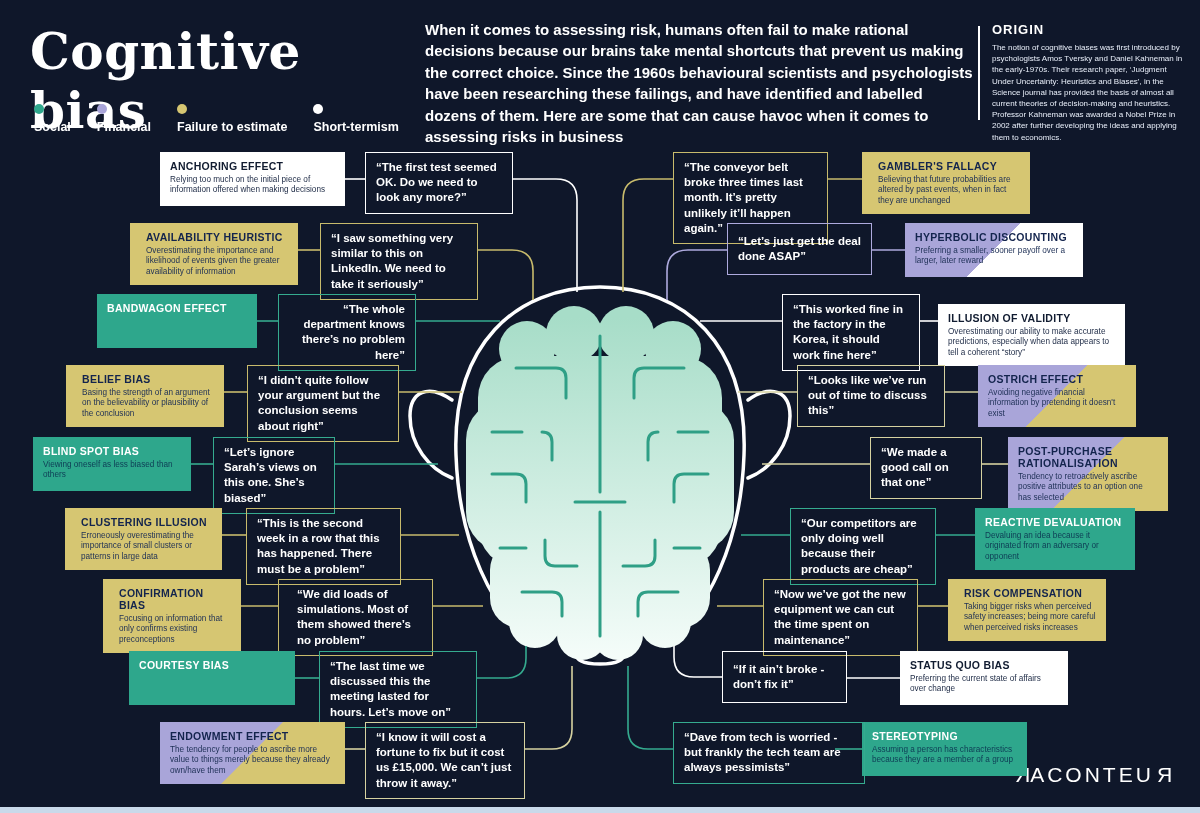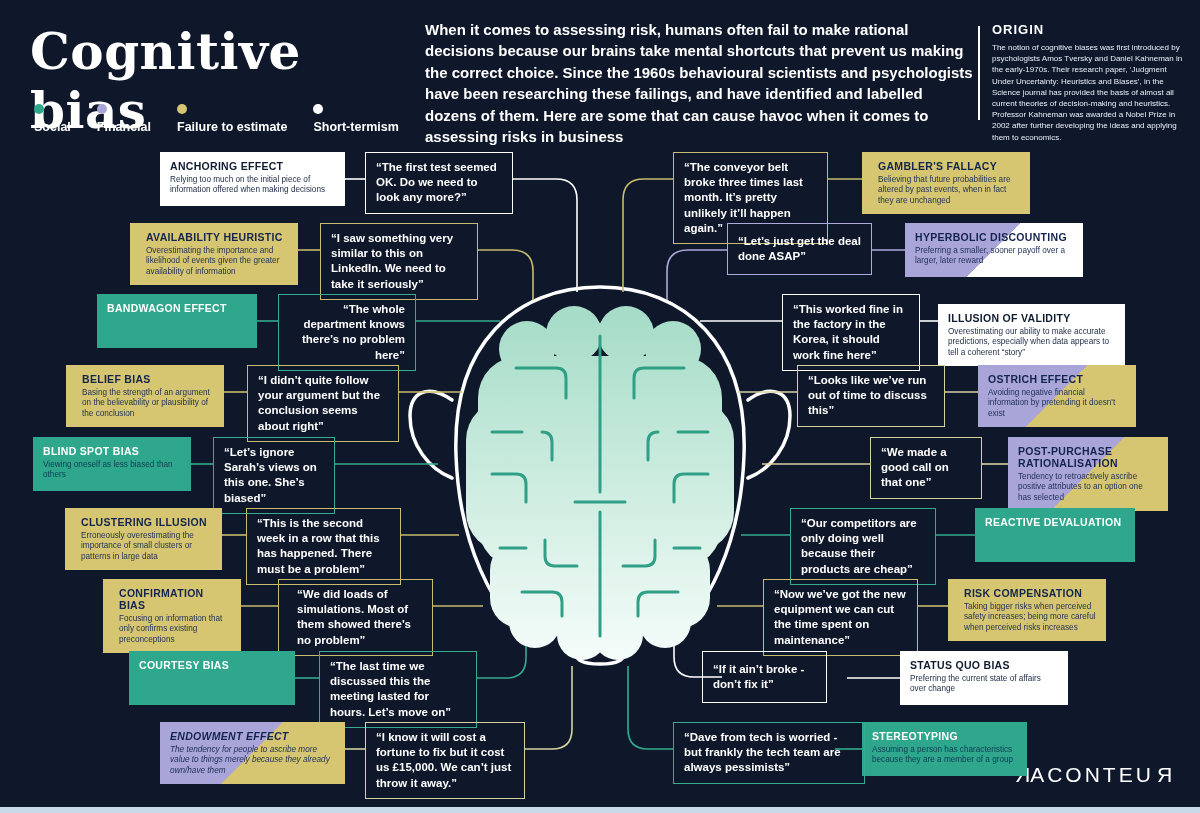--- a/index.html
+++ b/index.html
@@ -197,21 +197,21 @@
       <div class="quote-box" style="left: 246px; top: 508px; width: 155px; border-color: rgb(200, 187, 108);">“This is the second week in a row that this has happened. There must be a problem”</div>
       <div class="bias-box box-yellow" style="left: 103px; top: 579px; width: 138px;">
         <div class="bias-name">CONFIRMATION BIAS</div>
         <div class="bias-desc">Focusing on information that only confirms existing preconceptions</div>
       </div>
       <div class="quote-box" style="left: 278px; top: 579px; width: 155px; border-color: rgb(200, 187, 108); padding-left: 18px;">“We did loads of simulations. Most of them showed there’s no problem”</div>
       <div class="bias-box box-teal" style="left: 129px; top: 651px; width: 166px;">
         <div class="bias-name">COURTESY BIAS</div>
       </div>
       <div class="quote-box" style="left: 319px; top: 651px; width: 158px; border-color: rgb(53, 171, 143);">“The last time we discussed this the meeting lasted for hours. Let’s move on”</div>
-      <div class="bias-box box-lav-yellow" style="left: 160px; top: 722px; width: 185px; font-style: italic;">
+      <div class="bias-box box-lav-yellow" style="left: 160px; top: 722px; width: 185px;">
         <div class="bias-name">ENDOWMENT EFFECT</div>
         <div class="bias-desc">The tendency for people to ascribe more value to things merely because they already own/have them</div>
       </div>
       <div class="quote-box" style="left: 365px; top: 722px; width: 160px; border-color: rgb(214, 210, 160);">“I know it will cost a fortune to fix but it cost us £15,000. We can’t just throw it away.”</div>
       <div class="bias-box box-yellow" style="left: 862px; top: 152px; width: 168px;">
         <div class="bias-name">GAMBLER'S FALLACY</div>
         <div class="bias-desc">Believing that future probabilities are altered by past events, when in fact they are unchanged</div>
       </div>
       <div class="quote-box" style="left: 673px; top: 152px; width: 155px; border-color: rgb(200, 187, 108);">“The conveyor belt broke three times last month. It’s pretty unlikely it’ll happen again.”</div>
       <div class="bias-box box-lav-white" style="left: 905px; top: 223px; width: 178px;">
@@ -229,32 +229,33 @@
         <div class="bias-desc">Avoiding negative financial information by pretending it doesn't exist</div>
       </div>
       <div class="quote-box" style="left: 797px; top: 365px; width: 148px; border-color: rgb(214, 210, 160);">“Looks like we’ve run out of time to discuss this”</div>
       <div class="bias-box box-lav-yellow" style="left: 1008px; top: 437px; width: 160px;">
         <div class="bias-name">POST-PURCHASE RATIONALISATION</div>
         <div class="bias-desc">Tendency to retroactively ascribe positive attributes to an option one has selected</div>
       </div>
       <div class="quote-box" style="left: 870px; top: 437px; width: 112px; border-color: rgb(214, 210, 160);">“We made a good call on that one”</div>
       <div class="bias-box box-teal" style="left: 975px; top: 508px; width: 160px;">
         <div class="bias-name">REACTIVE DEVALUATION</div>
+        <div class="bias-desc">Devaluing an idea because it originated from an adversary or opponent</div>
       </div>
       <div class="quote-box" style="left: 790px; top: 508px; width: 146px; border-color: rgb(53, 171, 143);">“Our competitors are only doing well because their products are cheap”</div>
       <div class="bias-box box-yellow" style="left: 948px; top: 579px; width: 158px;">
         <div class="bias-name">RISK COMPENSATION</div>
         <div class="bias-desc">Taking bigger risks when perceived safety increases; being more careful when perceived risks increases</div>
       </div>
       <div class="quote-box" style="left: 763px; top: 579px; width: 155px; border-color: rgb(200, 187, 108);">“Now we’ve got the new equipment we can cut the time spent on maintenance”</div>
       <div class="bias-box box-white" style="left: 900px; top: 651px; width: 168px;">
         <div class="bias-name">STATUS QUO BIAS</div>
         <div class="bias-desc">Preferring the current state of affairs over change</div>
       </div>
-      <div class="quote-box" style="left: 702px; top: 651px; width: 125px; border-color: rgb(255, 255, 255);">“If it ain’t broke - don’t fix it”</div>
+      <div class="quote-box" style="left: 722px; top: 651px; width: 125px; border-color: rgb(255, 255, 255);">“If it ain’t broke - don’t fix it”</div>
       <div class="bias-box box-teal" style="left: 862px; top: 722px; width: 165px;">
         <div class="bias-name">STEREOTYPING</div>
         <div class="bias-desc">Assuming a person has characteristics because they are a member of a group</div>
       </div>
       <div class="quote-box" style="left: 673px; top: 722px; width: 192px; border-color: rgb(53, 171, 143);">“Dave from tech is worried - but frankly the tech team are always pessimists”</div>
     </div>
 
   <div class="brand"><span class="mirror">R</span><span>ACONTEU</span><span class="mirror">R</span></div>
 
   <div class="bottom-strip"></div>

